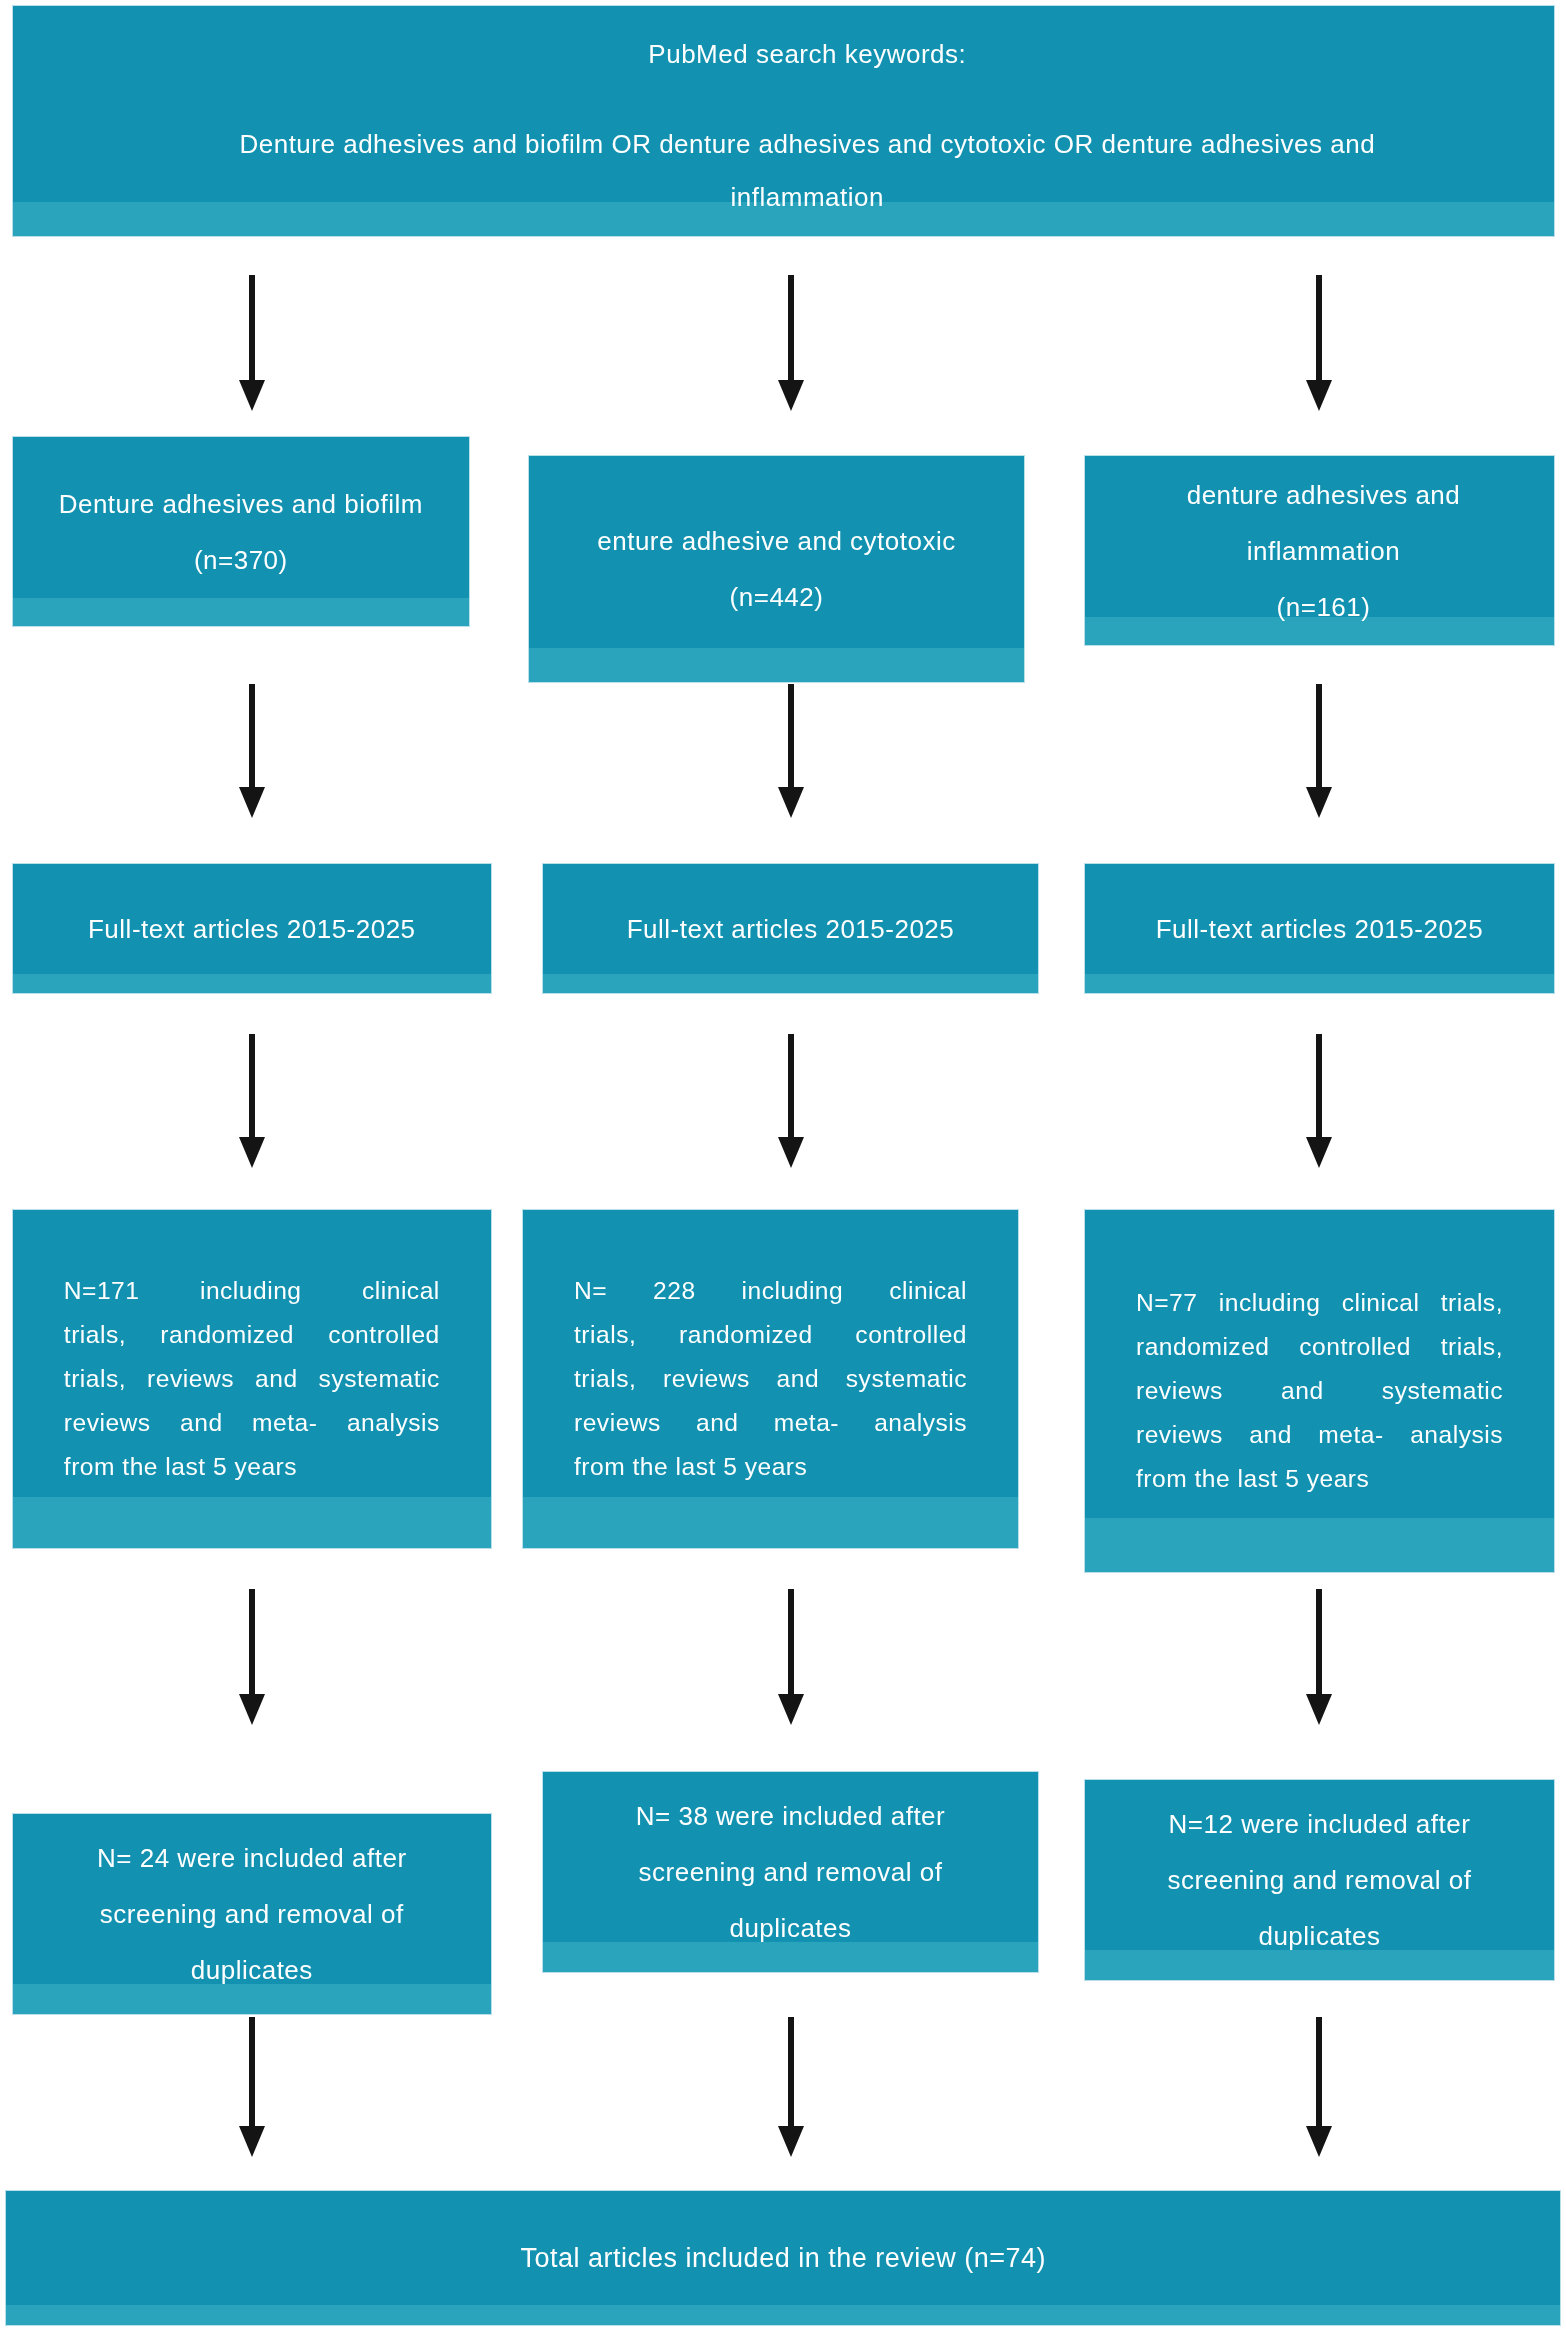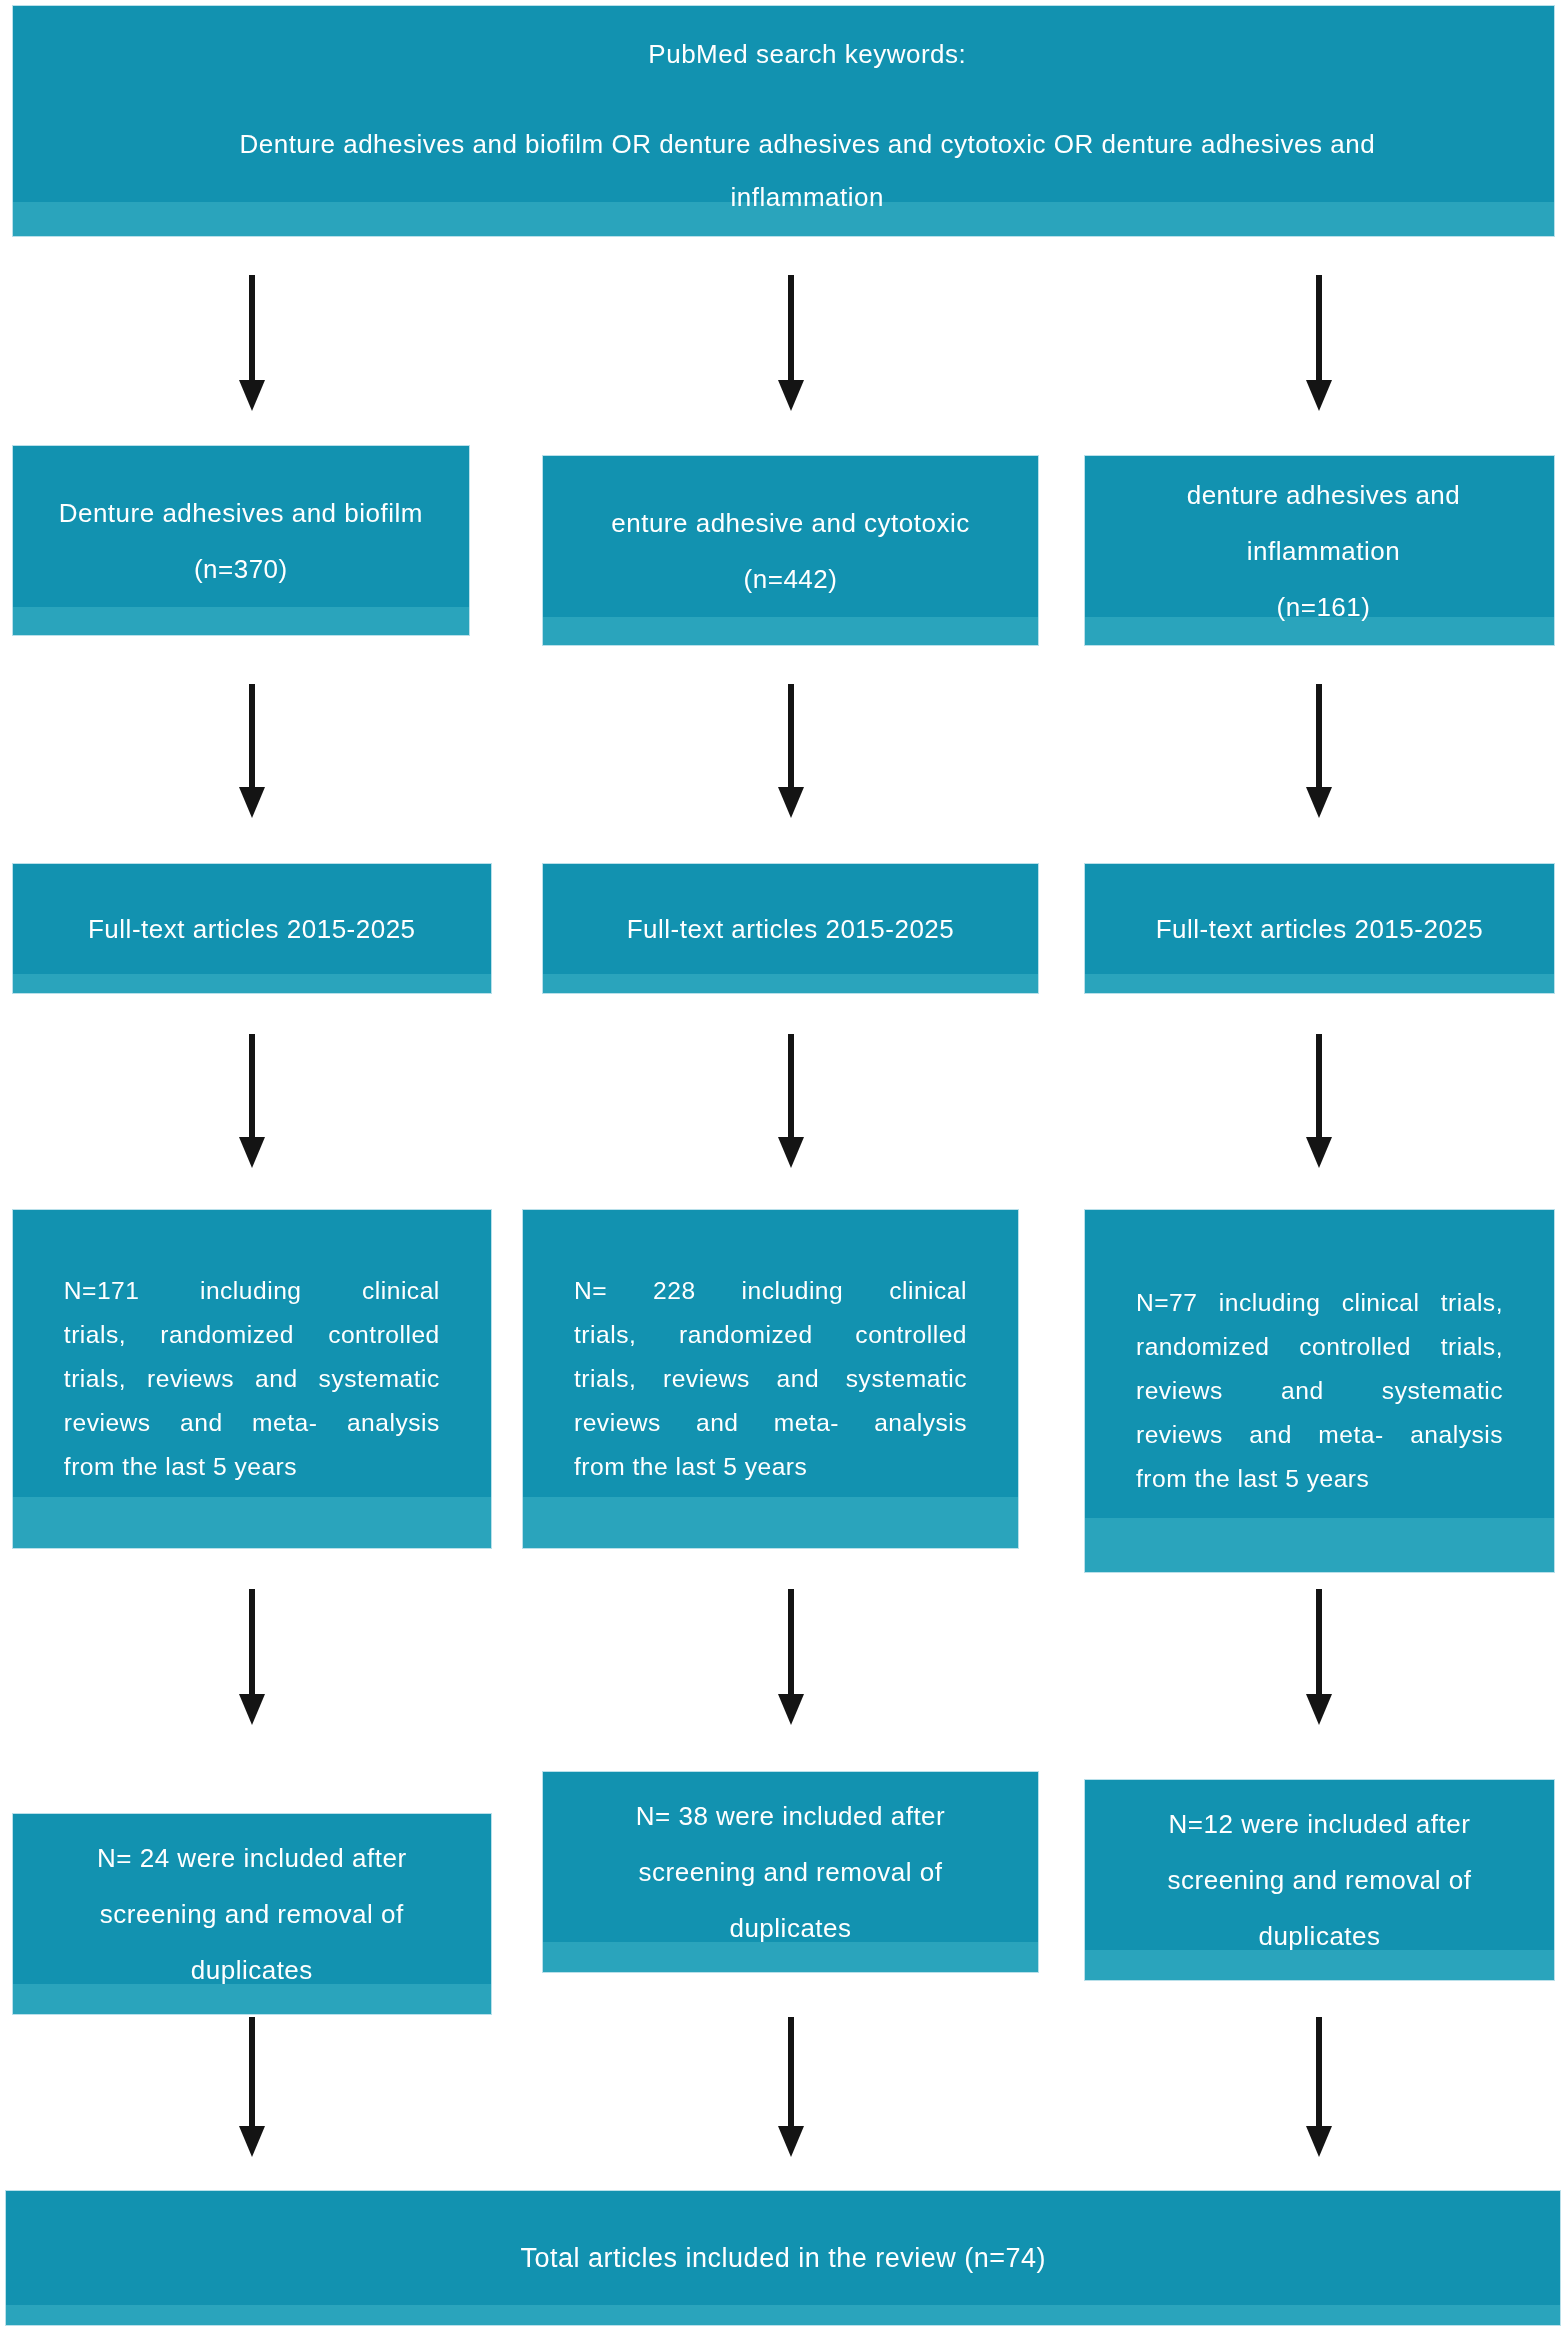--- a/index.html
+++ b/index.html
@@ -88,25 +88,25 @@
   </div>
   <div class="arrow" style="left:778px;top:275px;height:136px;">
     <div class="arrow-stem"></div>
     <div class="arrow-head"></div>
   </div>
   <div class="arrow" style="left:1306px;top:275px;height:136px;">
     <div class="arrow-stem"></div>
     <div class="arrow-head"></div>
   </div>
 
-  <div class="box" style="left:11.8px;top:445px;width:458px;height:191px;">
+  <div class="box" style="left:11.8px;top:436px;width:458px;height:191px;">
     <div class="line2">Denture adhesives and biofilm</div>
     <div class="line2">(n=370)</div>
   </div>
-  <div class="box" style="left:542px;top:455px;width:497px;height:191px;">
+  <div class="box" style="left:528px;top:455px;width:497px;height:228px;">
     <div class="line2">enture adhesive and cytotoxic</div>
     <div class="line2">(n=442)</div>
   </div>
   <div class="box" style="left:1084px;top:455px;width:471px;height:191px;padding-left:8px;">
     <div class="line3">denture adhesives and</div>
     <div class="line3">inflammation</div>
     <div class="line3">(n=161)</div>
   </div>
 
   <div class="arrow" style="left:239px;top:684px;height:134px;">

